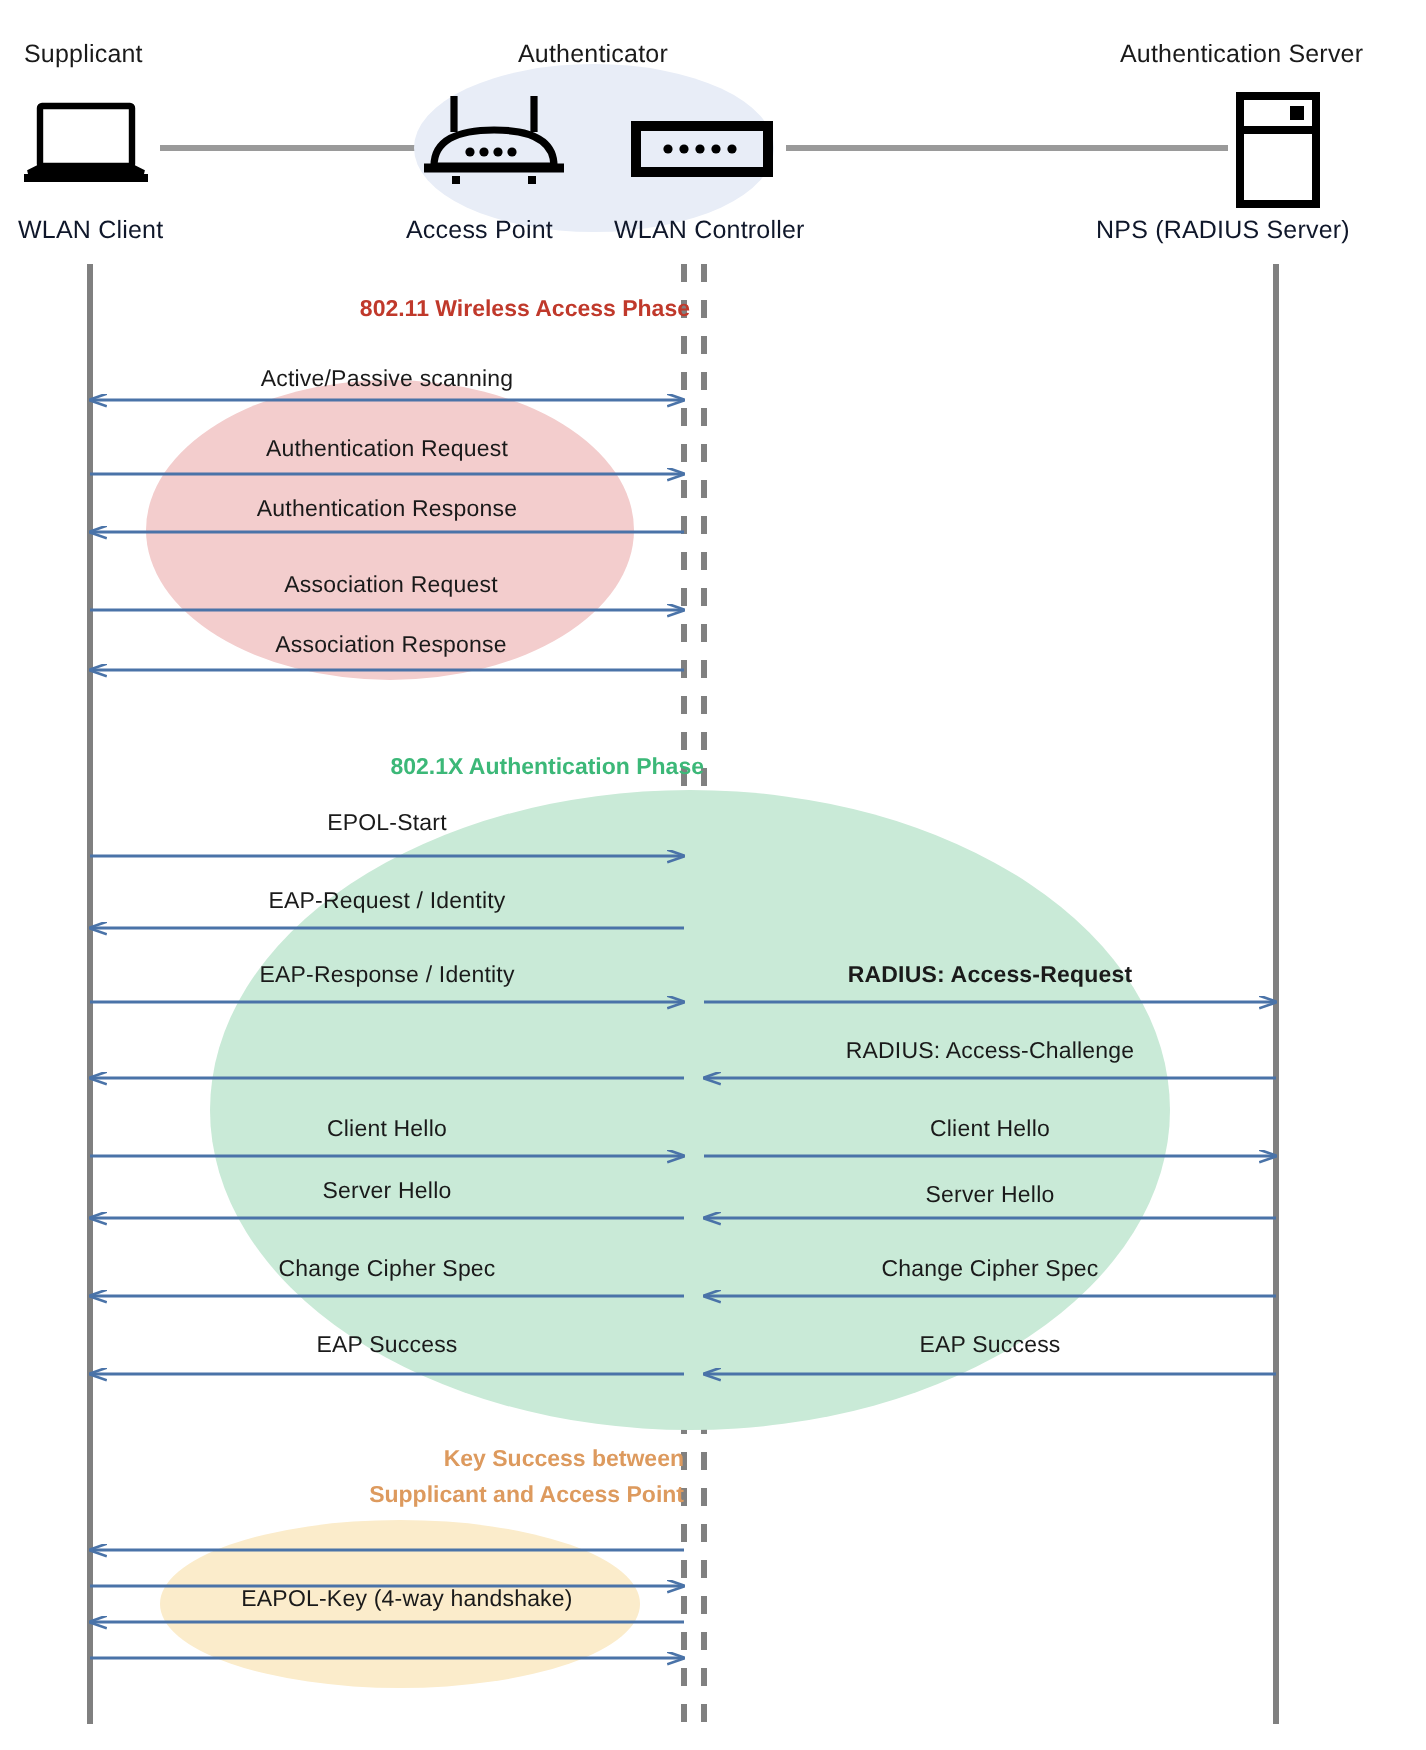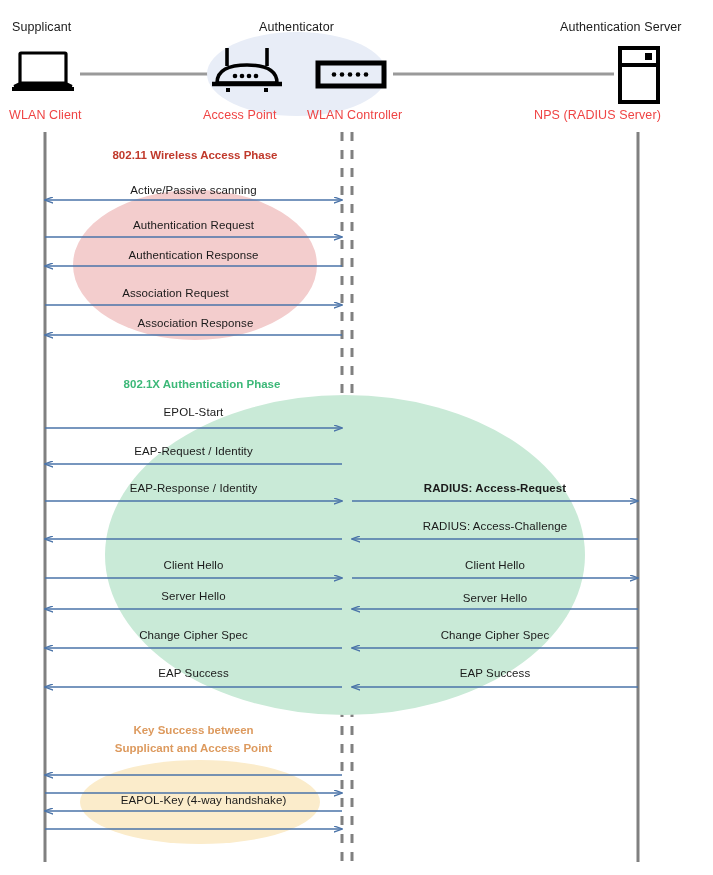--- a/index.html
+++ b/index.html
@@ -30,30 +30,30 @@
   }
   
   .role-title {
     font-size: 12.5px;
     color: #1a1a1a;
     white-space: nowrap;
     letter-spacing: 0.1px;
   }
   .node-label {
     font-size: 12.5px;
-    color: #ef4444;
+    color: #0f172a;
     white-space: nowrap;
     letter-spacing: 0.1px;
   }
   
   .phase-caption {
     font-size: 11.5px;
     font-weight: 600;
     white-space: nowrap;
-    text-align: center;
+    text-align: right;
     line-height: 17px;
   }
   .phase-red   { color: #c0392b; }
   .phase-green { color: #3cb878; }
   .phase-orange{ color: #dd9a5e; }
   
   .msg-label {
     font-size: 11.5px;
     color: #1a1a1a;
     white-space: nowrap;
@@ -167,28 +167,28 @@
     </g>
   </svg>
 
   <div class="abs role-title" style="left:12px; top:20px;">Supplicant</div>
   <div class="abs role-title" style="left:259px; top:20px;">Authenticator</div>
   <div class="abs role-title" style="left:560px; top:20px;">Authentication Server</div>
 
   <div class="abs node-label" style="left:9px; top:108px;">WLAN Client</div>
   <div class="abs node-label" style="left:203px; top:108px;">Access Point</div>
   <div class="abs node-label" style="left:307px; top:108px;">WLAN Controller</div>
-  <div class="abs node-label" style="left:534px; top:108px;text-align:right;">NPS (RADIUS Server)</div>
+  <div class="abs node-label" style="left:548px; top:108px;text-align:right;">NPS (RADIUS Server)</div>
 
   <div class="abs phase-caption phase-red" style="left:45px; top:147px; width:300px;">802.11 Wireless Access Phase</div>
 
   <div class="abs msg-label" style="left:45px; top:184px; width:297px;">Active/Passive scanning</div>
   <div class="abs msg-label" style="left:45px; top:219px; width:297px;">Authentication Request</div>
   <div class="abs msg-label" style="left:45px; top:249px; width:297px;">Authentication Response</div>
-  <div class="abs msg-label" style="left:27px; top:287px; width:297px;">Association Request</div>
+  <div class="abs msg-label" style="left:47px; top:287px; width:297px;">Association Request</div>
   <div class="abs msg-label" style="left:47px; top:317px; width:297px;">Association Response</div>
 
   <div class="abs phase-caption phase-green" style="left:52px; top:376px; width:300px;">802.1X Authentication Phase</div>
 
   <div class="abs msg-label" style="left:45px; top:406px; width:297px;">EPOL-Start</div>
   <div class="abs msg-label" style="left:45px; top:445px; width:297px;text-align:center;">EAP-Request / Identity</div>
   <div class="abs msg-label" style="left:45px; top:482px; width:297px;">EAP-Response / Identity</div>
   <div class="abs msg-label" style="left:45px; top:559px; width:297px;">Client Hello</div>
   <div class="abs msg-label" style="left:45px; top:590px; width:297px;">Server Hello</div>
   <div class="abs msg-label" style="left:45px; top:629px; width:297px;">Change Cipher Spec</div>

